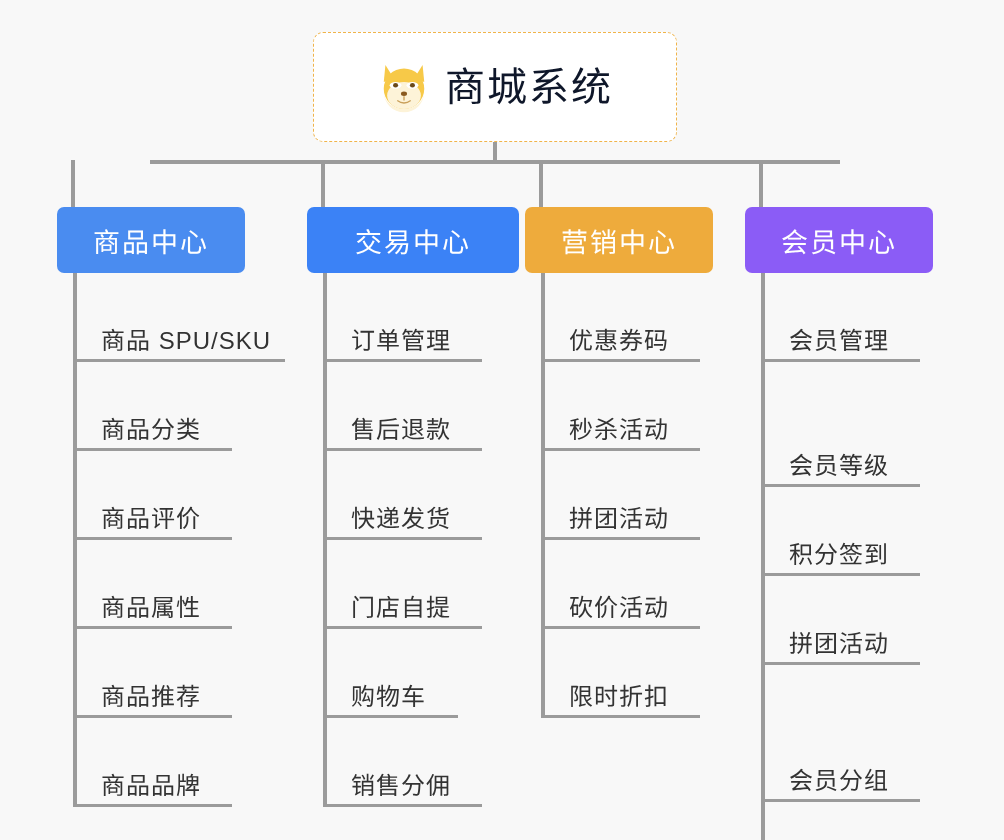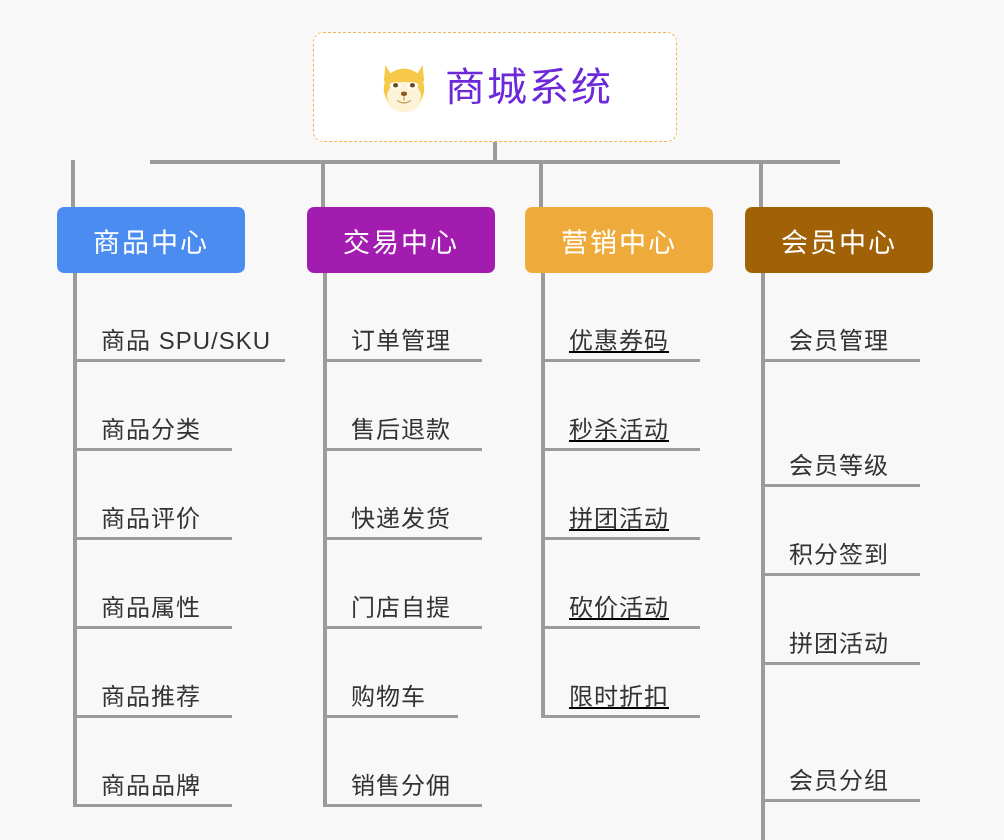--- a/index.html
+++ b/index.html
@@ -128,21 +128,21 @@
       <path d="M8 38 a24 24 0 0 0 48 0 a24 20 0 0 1 -48 0 Z" fill="#fdf3d8"></path>
       <ellipse cx="32" cy="42" rx="20" ry="16" fill="#fdf3d8"></ellipse>
       <ellipse cx="22" cy="30" rx="7" ry="4" fill="#ffffff"></ellipse>
       <ellipse cx="42" cy="30" rx="7" ry="4" fill="#ffffff"></ellipse>
       <ellipse cx="22" cy="30" rx="3" ry="2.6" fill="#6b4a1a"></ellipse>
       <ellipse cx="42" cy="30" rx="3" ry="2.6" fill="#6b4a1a"></ellipse>
       <ellipse cx="32" cy="40" rx="3.6" ry="2.6" fill="#8a5a20"></ellipse>
       <path d="M32 43 L32 48" stroke="#c9a05a" stroke-width="1.6" fill="none"></path>
       <path d="M24 48 q8 6 16 0" stroke="#c9a05a" stroke-width="1.6" fill="none"></path>
     </svg>
-    <div class="root-title" style="color: #6d28d9;">商城系统</div>
+    <div class="root-title" style="color: #0f172a;">商城系统</div>
   </div>
 
   <div class="connector conn-root-stem" style="background: rgb(155, 155, 155);"></div>
   <div class="connector conn-bus" style="background: rgb(155, 155, 155);"></div>
   <div class="connector conn-drop" id="drop-0" style="background: rgb(155, 155, 155); left: 71px;"></div>
   <div class="connector conn-drop" id="drop-1" style="background: rgb(155, 155, 155); left: 321px;"></div>
   <div class="connector conn-drop" id="drop-2" style="background: rgb(155, 155, 155); left: 539px;"></div>
   <div class="connector conn-drop" id="drop-3" style="background: rgb(155, 155, 155); left: 759px;"></div>
 
   <div class="branch" id="branch-0" style="left: 57px;">
@@ -165,21 +165,21 @@
       <div class="leaf" style="width: 155px; border-bottom-color: rgb(155, 155, 155);">
           <span class="leaf-label">商品推荐</span>
         </div>
       <div class="leaf" style="width: 155px; border-bottom-color: rgb(155, 155, 155);">
           <span class="leaf-label">商品品牌</span>
         </div>
     </div>
   </div>
 
   <div class="branch" id="branch-1" style="left: 307px;">
-    <div class="branch-header" style="background: #a21caf; width: 188px;">
+    <div class="branch-header" style="background: #3b82f6; width: 212px;">
       <span>交易中心</span>
     </div>
     <div class="branch-body" style="border-left-color: rgb(155, 155, 155);">
       <div class="leaf" style="width: 155px; border-bottom-color: rgb(155, 155, 155);">
           <span class="leaf-label">订单管理</span>
         </div>
       <div class="leaf" style="width: 155px; border-bottom-color: rgb(155, 155, 155);">
           <span class="leaf-label">售后退款</span>
         </div>
       <div class="leaf" style="width: 155px; border-bottom-color: rgb(155, 155, 155);">
@@ -194,41 +194,41 @@
       <div class="leaf" style="width: 155px; border-bottom-color: rgb(155, 155, 155);">
           <span class="leaf-label">销售分佣</span>
         </div>
     </div>
   </div>
 
   <div class="branch" id="branch-2" style="left: 525px;">
     <div class="branch-header" style="background: rgb(238, 171, 60); width: 188px;">
       <span>营销中心</span>
     </div>
-    <div class="branch-body" style="border-left-color: rgb(155, 155, 155); text-decoration: underline;">
+    <div class="branch-body" style="border-left-color: rgb(155, 155, 155);">
       <div class="leaf" style="width: 155px; border-bottom-color: rgb(155, 155, 155);">
           <span class="leaf-label">优惠券码</span>
         </div>
       <div class="leaf" style="width: 155px; border-bottom-color: rgb(155, 155, 155);">
           <span class="leaf-label">秒杀活动</span>
         </div>
       <div class="leaf" style="width: 155px; border-bottom-color: rgb(155, 155, 155);">
           <span class="leaf-label">拼团活动</span>
         </div>
       <div class="leaf" style="width: 155px; border-bottom-color: rgb(155, 155, 155);">
           <span class="leaf-label">砍价活动</span>
         </div>
       <div class="leaf" style="width: 155px; border-bottom-color: rgb(155, 155, 155);">
           <span class="leaf-label">限时折扣</span>
         </div>
     </div>
   </div>
 
   <div class="branch" id="branch-3" style="left: 745px;">
-    <div class="branch-header" style="background: #a16207; width: 188px;">
+    <div class="branch-header" style="background: #8b5cf6; width: 188px;">
       <span>会员中心</span>
     </div>
     <div class="branch-body" style="border-left-color: rgb(155, 155, 155);">
       <div class="leaf" style="width: 155px; border-bottom-color: rgb(155, 155, 155);">
           <span class="leaf-label">会员管理</span>
         </div>
       <div class="leaf" style="width: 155px; border-bottom-color: rgb(155, 155, 155); margin-top: 36px;">
           <span class="leaf-label">会员等级</span>
         </div>
       <div class="leaf" style="width: 155px; border-bottom-color: rgb(155, 155, 155);">

